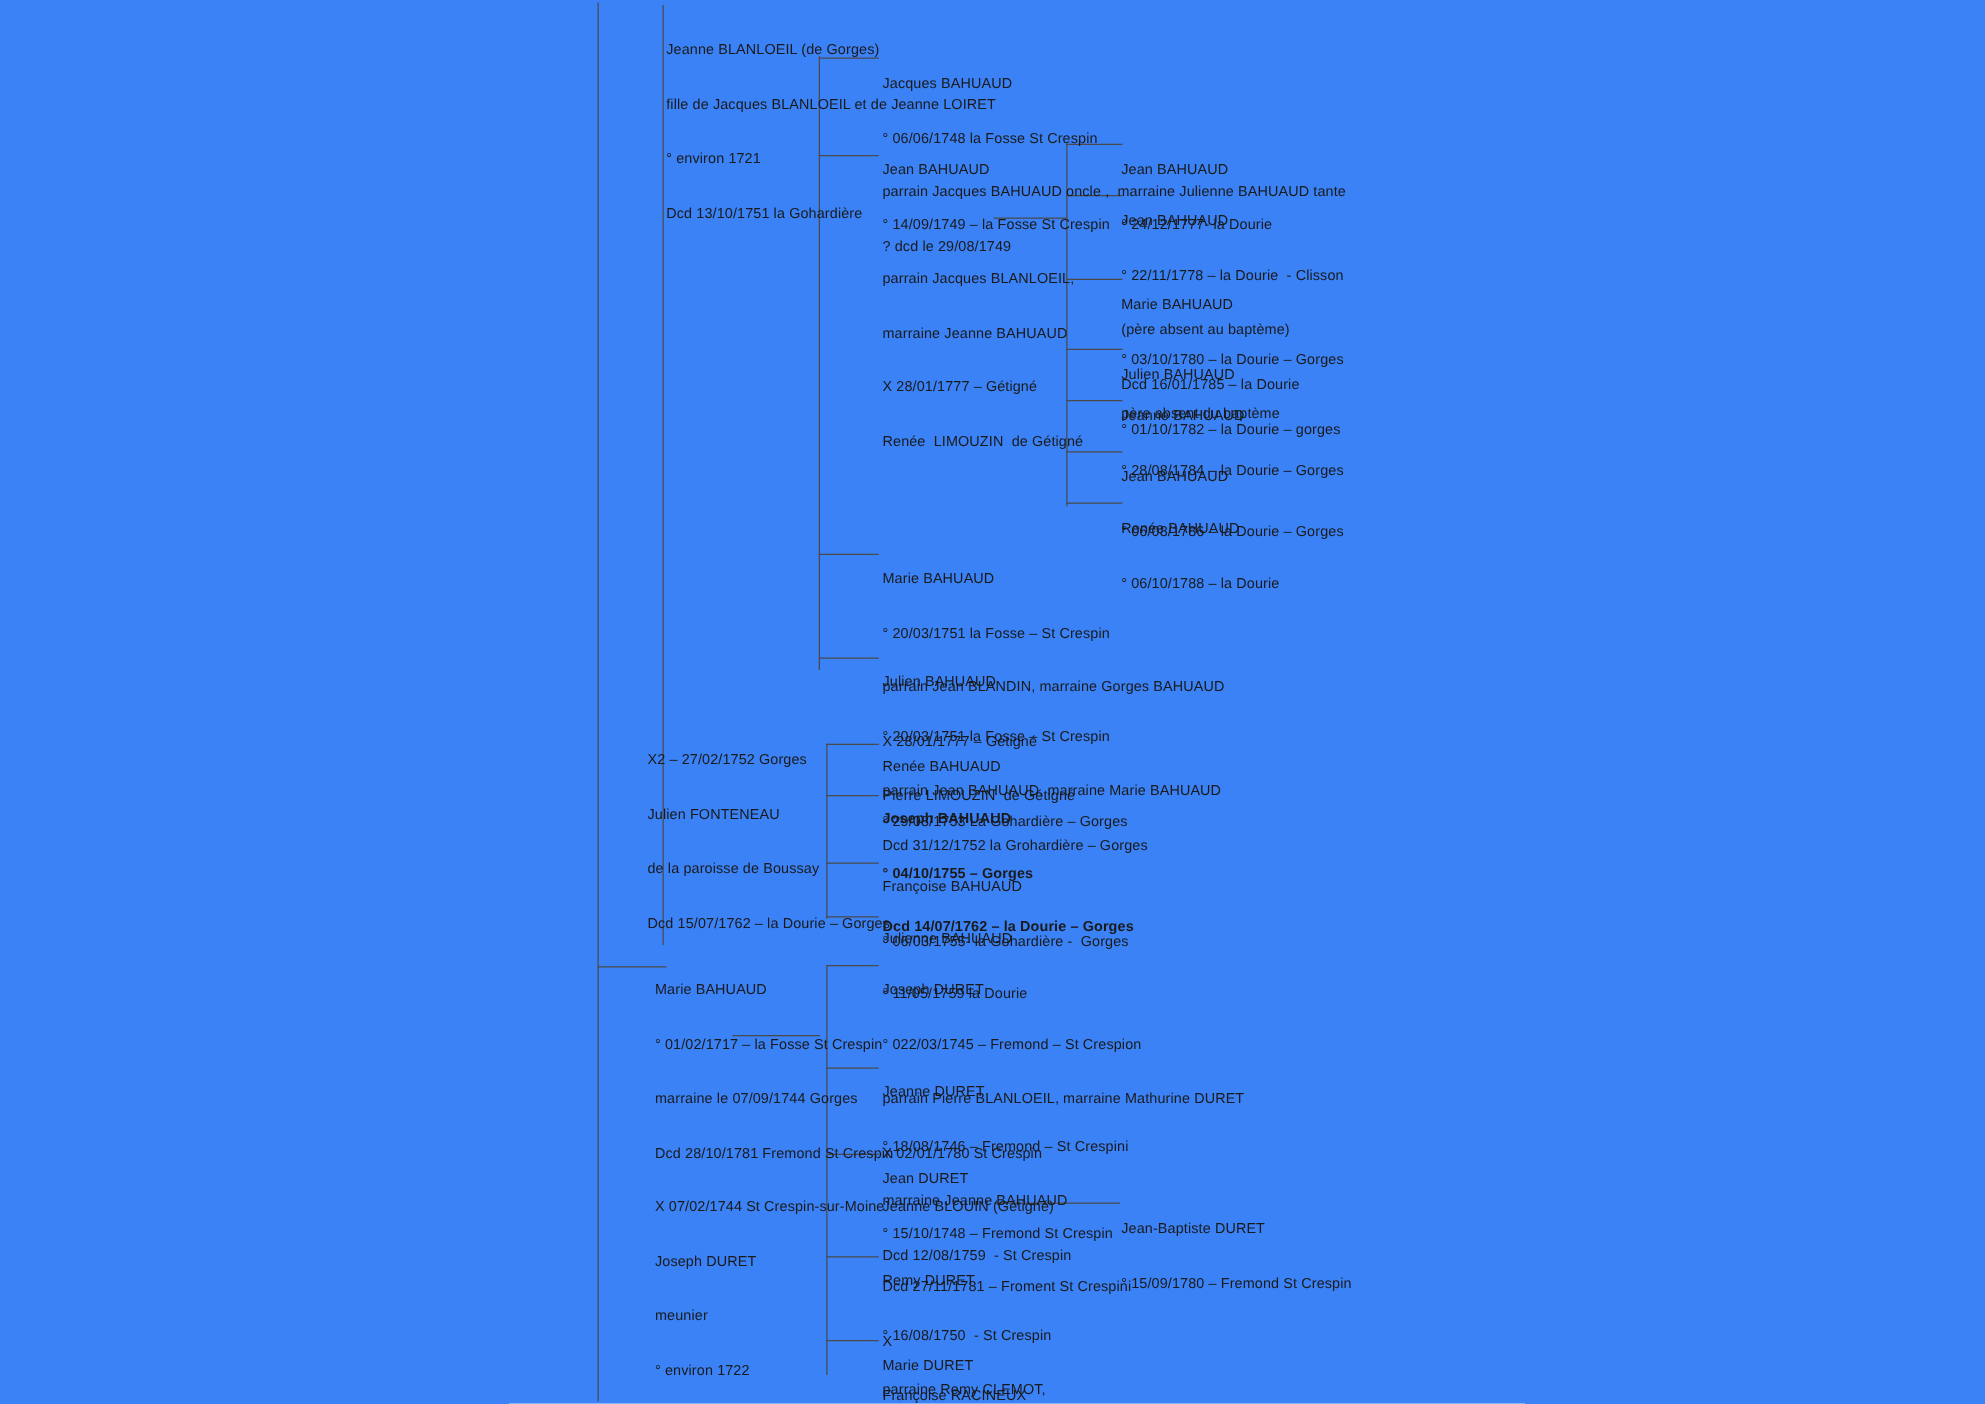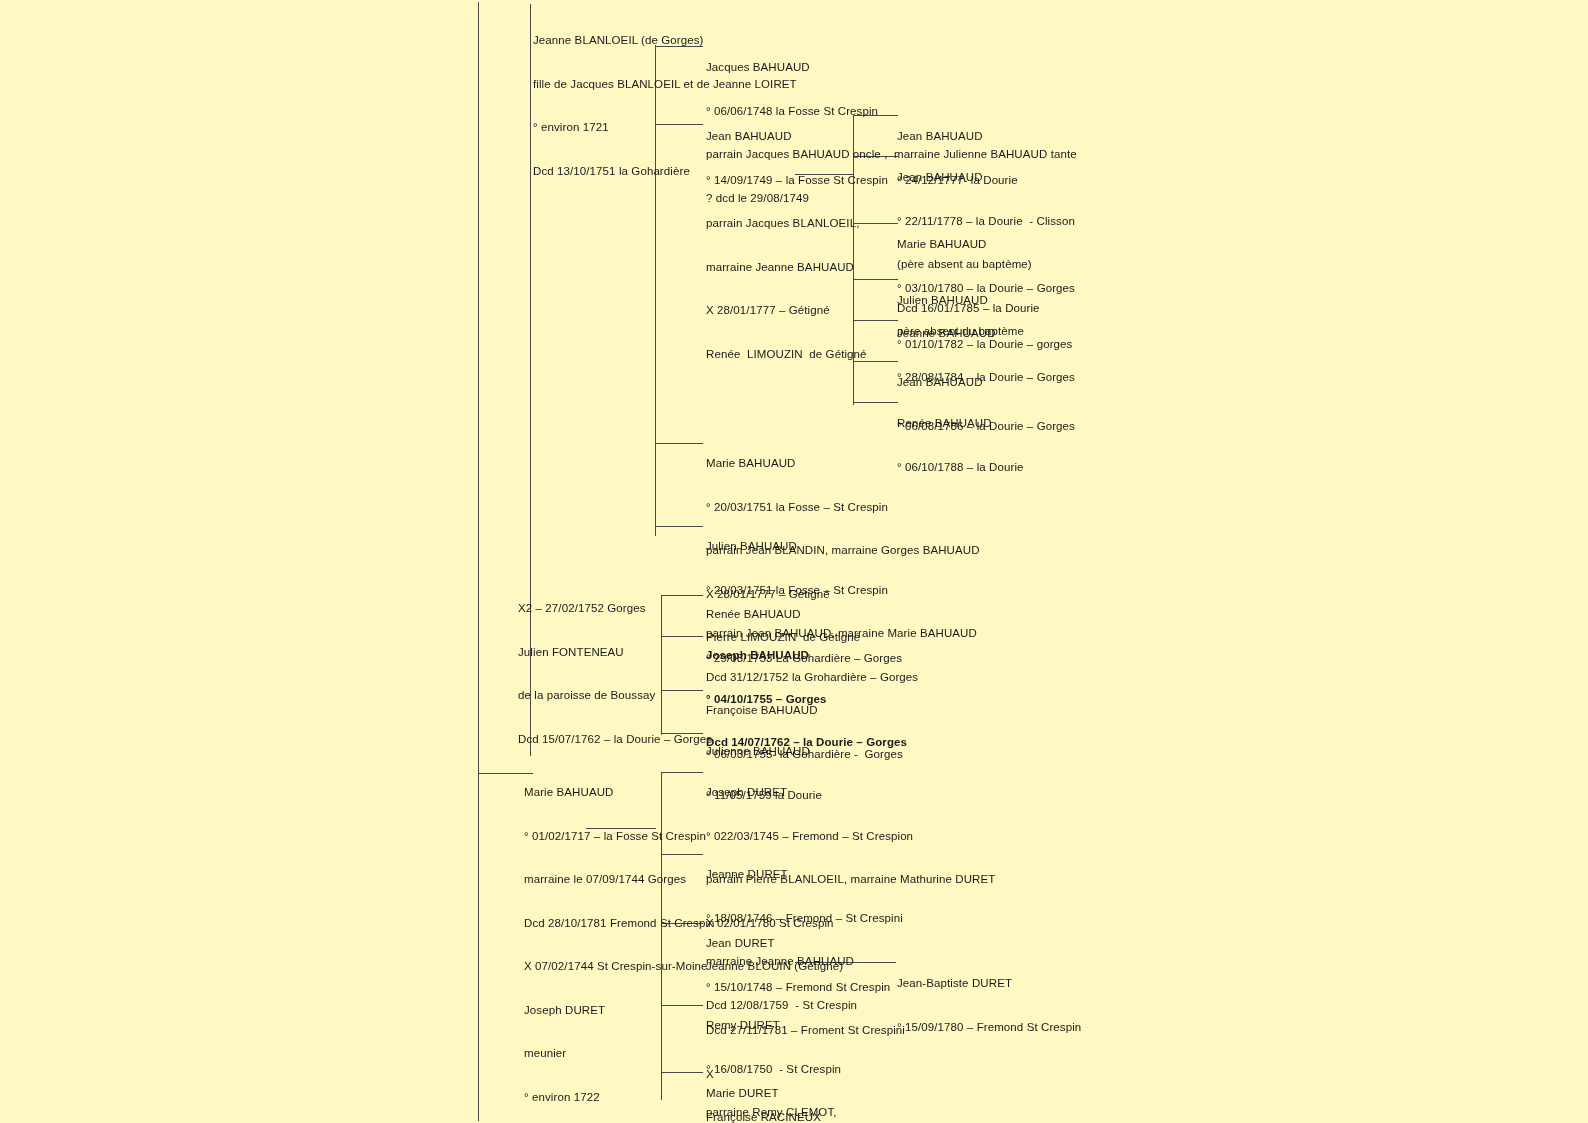--- a/index.html
+++ b/index.html
@@ -9,21 +9,21 @@
     background: #ffffff;
   }
   body {
     font-family: "Liberation Sans", sans-serif;
     color: #000000;
   }
   #chart {
     position: relative;
     width: 1588px;
     height: 1123px;
-    background: #fef9c3;
+    background: #3b82f6;
     overflow: hidden;
   }
   .blk {
     position: absolute;
     font-size: 11.5px;
     line-height: 14.5px;
     white-space: pre;
     color: #1a1a1a;
     letter-spacing: 0.1px;
   }

